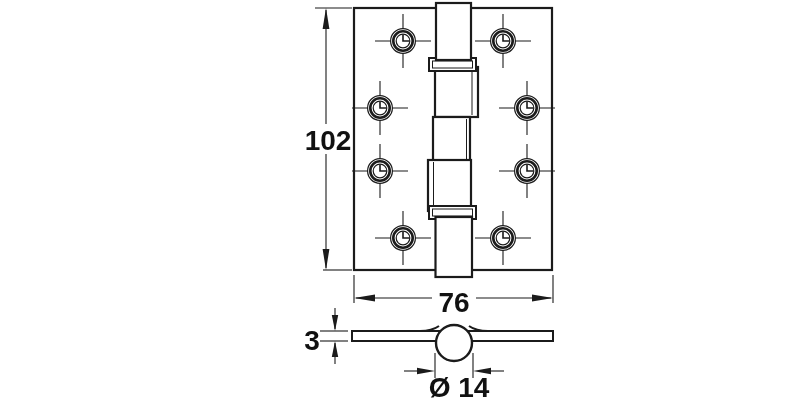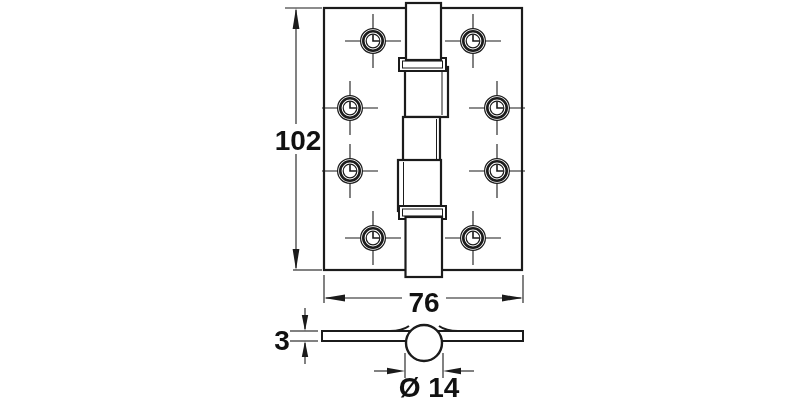--- a/index.html
+++ b/index.html
@@ -1,18 +1,19 @@
 <!DOCTYPE html>
 <html><head>
 <meta charset="utf-8">
 <style>
   html,body{margin:0;padding:0;background:#ffffff;}
   .stage{
     position:relative;width:731px;height:400px;background:#ffffff;overflow:hidden;
     font-family:"Liberation Sans", sans-serif;
+    margin-left:30px;
   }
   svg{display:block;}
   text.dim{
     font-family:"Liberation Sans", sans-serif;
     font-weight:700;font-size:28px;fill:#111111;
   }
 </style>
 </head>
 <body>
 

